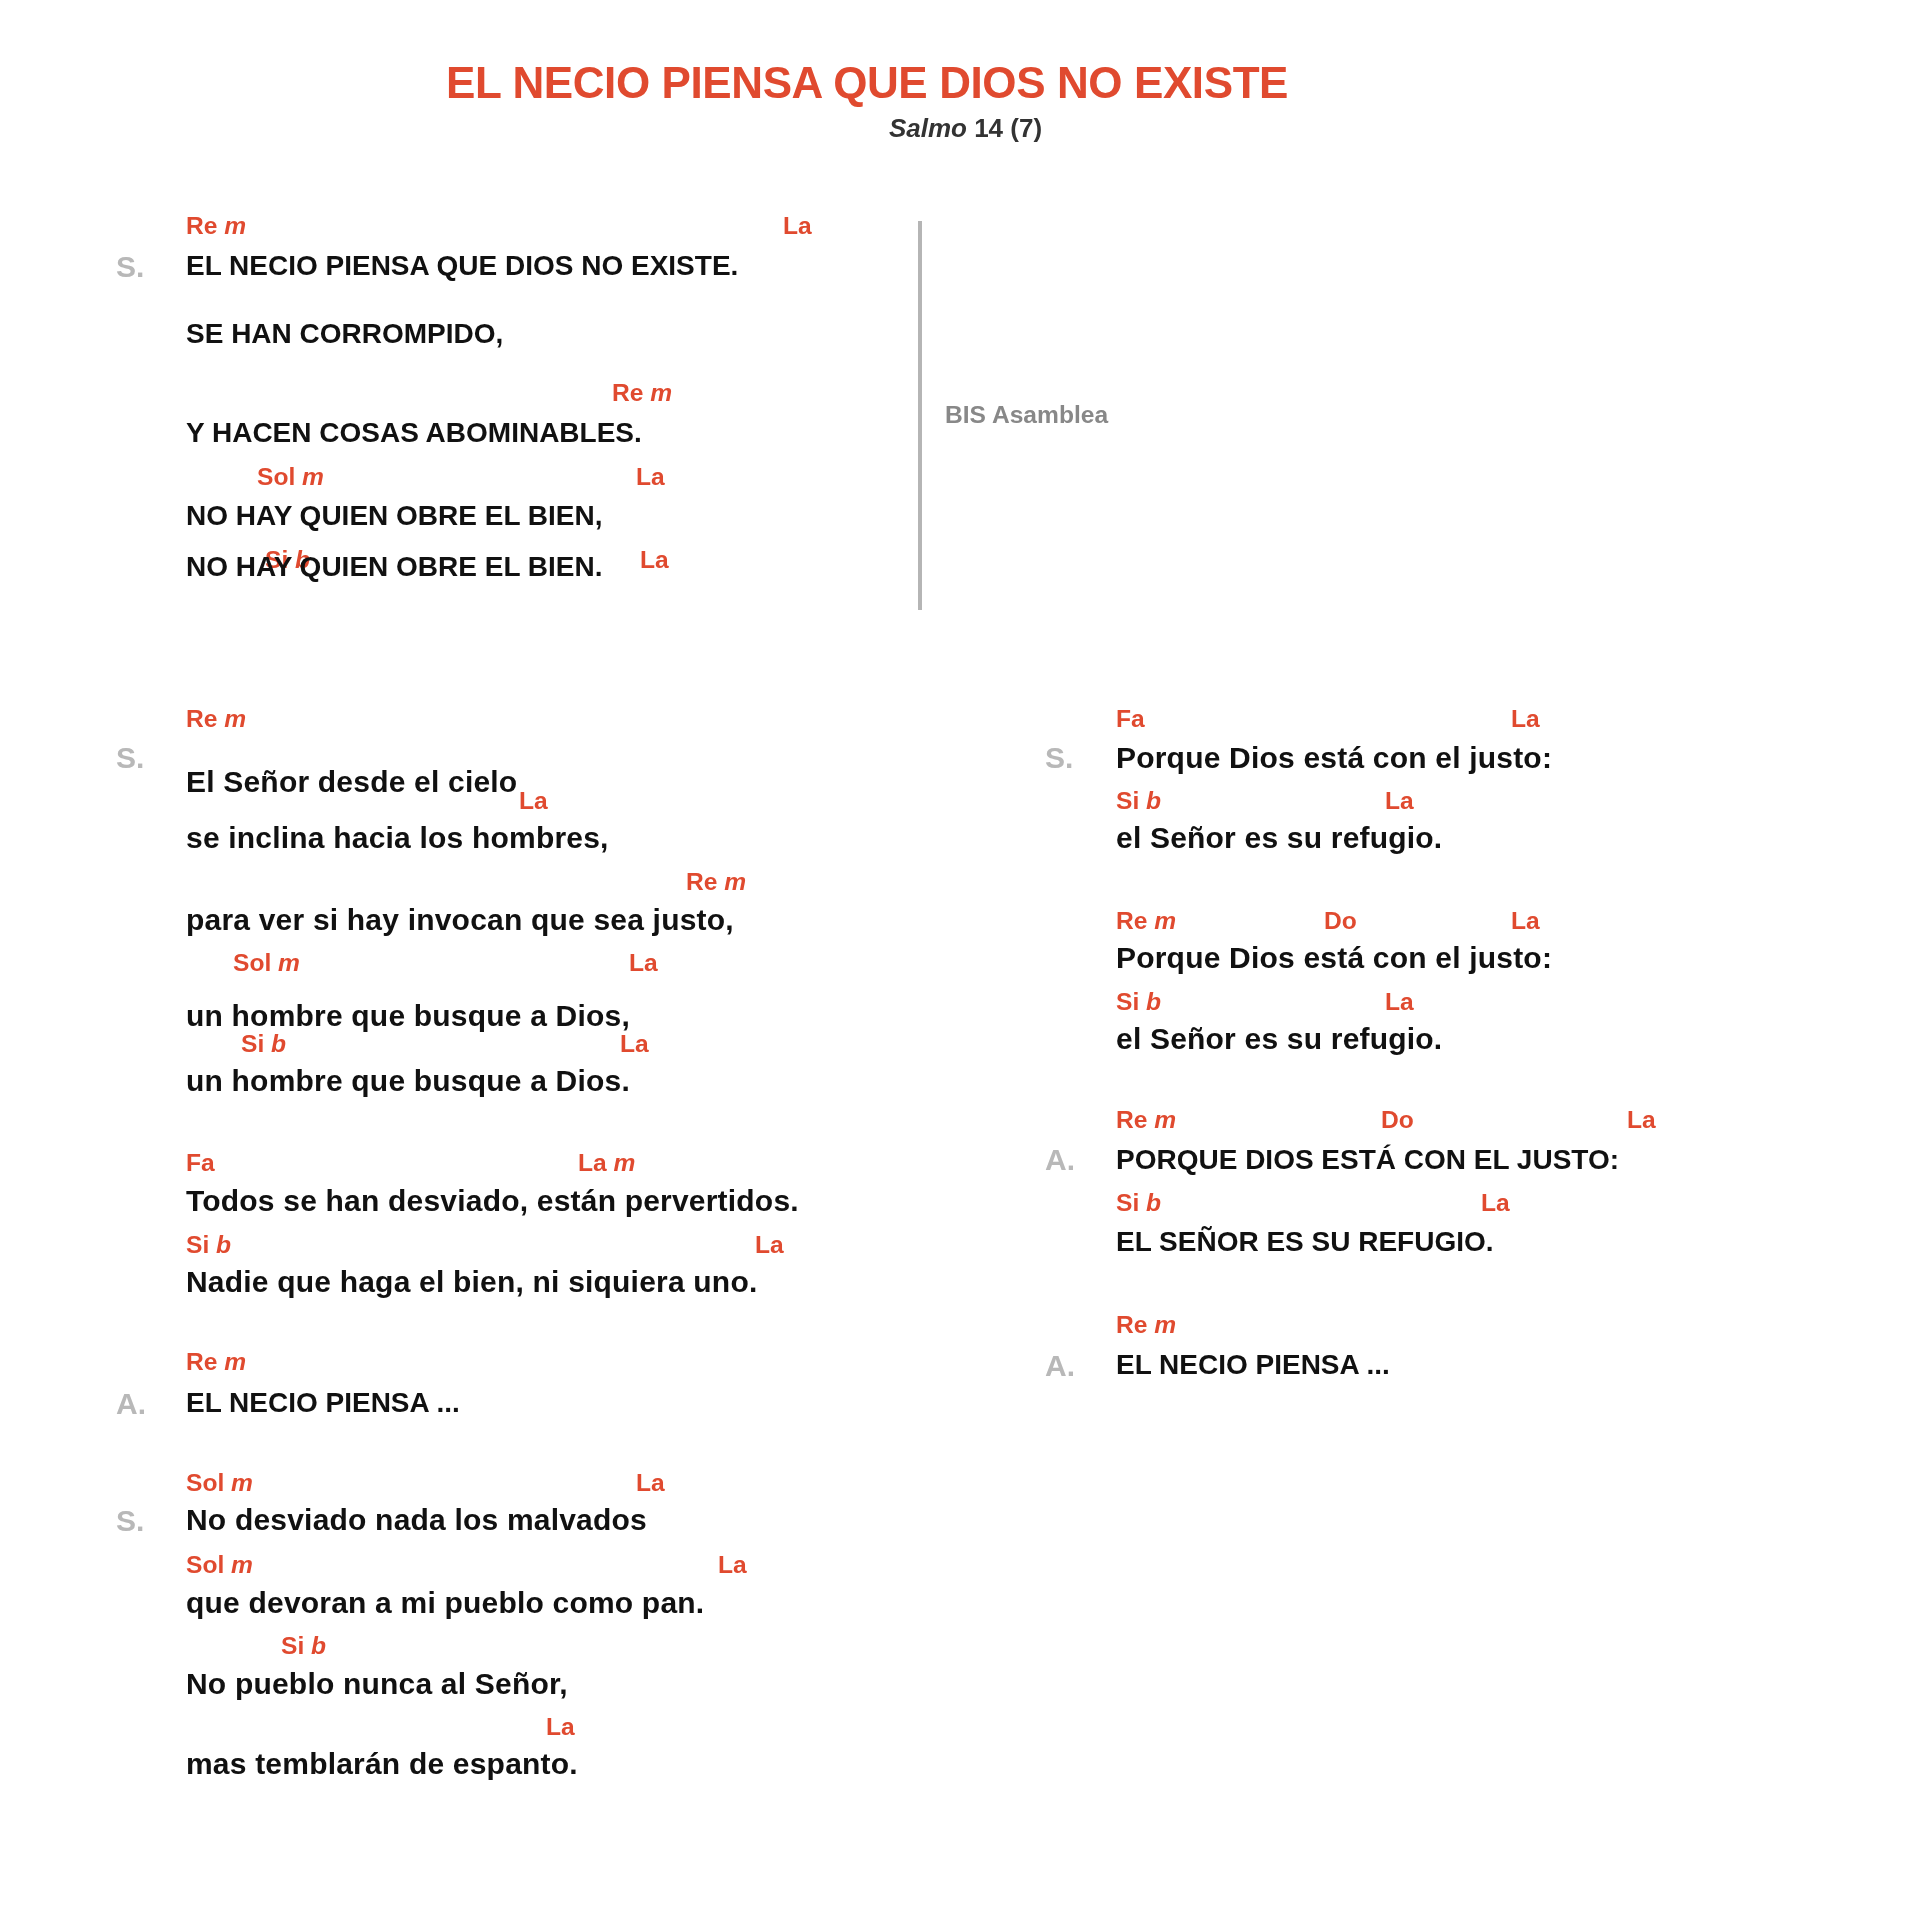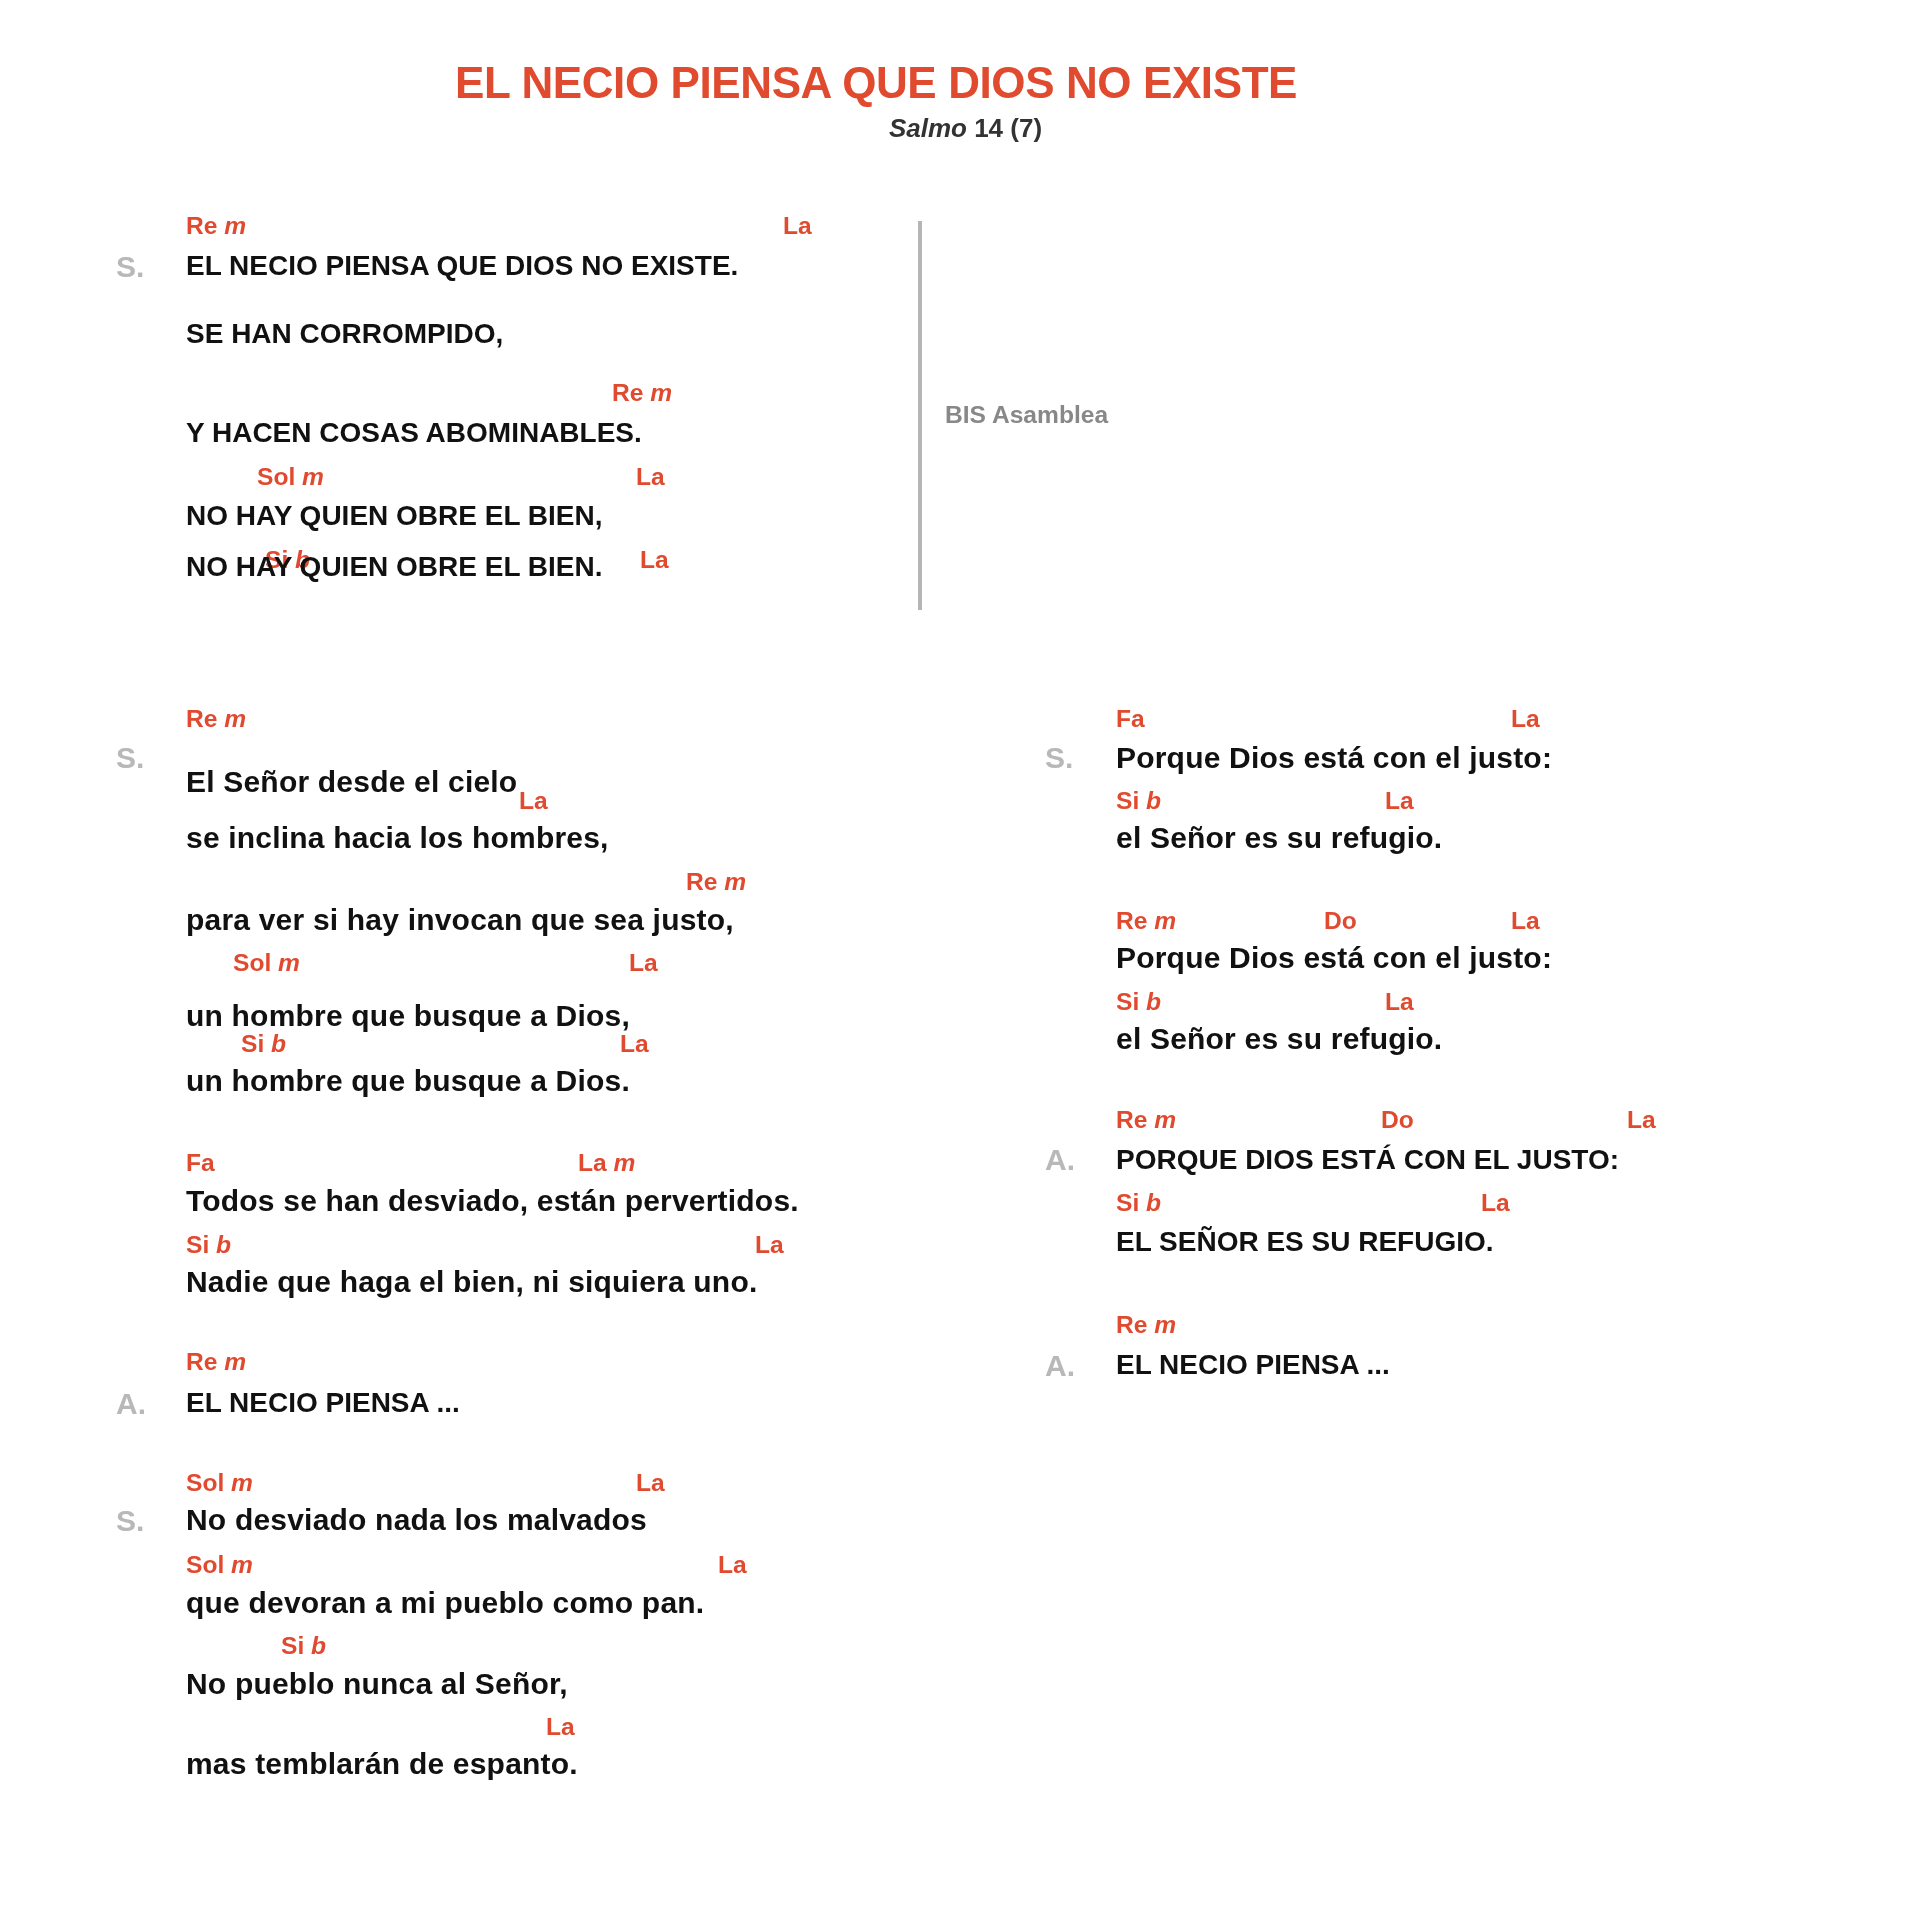--- a/index.html
+++ b/index.html
@@ -1,18 +1,18 @@
 <!DOCTYPE html>
 <html style="font-size:14px"><head>
 <meta charset="utf-8">
 <style>
   html, body { margin: 0; padding: 0; background: #ffffff; }
   body { width: 1931px; height: 1931px; position: relative; overflow: hidden;
          font-family: "Liberation Sans", sans-serif; }
-  .title { position: absolute; left: 9px; width: 1734px; text-align: center; top: 83px;
+  .title { position: absolute; left: 0; width: 1734px; text-align: center; top: 83px;
            transform: translateY(-50%); color: #e04a2f; font-weight: bold; font-size: 44px;
            letter-spacing: -0.4px; }
   .subtitle { position: absolute; left: 0; width: 1931px; text-align: center; top: 128px;
               transform: translateY(-50%); color: #333333; font-weight: bold; font-size: 26px; }
   .subtitle .ital { font-style: italic; }
   .ln { position: absolute; transform: translateY(-50%); white-space: nowrap; line-height: 1; }
   .chord { color: #e04a2f; font-size: 24.6px; font-weight: bold; }
   .chord i { font-style: italic; }
   .lyric { color: #111111; font-size: 31px; }
   .lyric.caps { font-weight: bold; font-size: 28px; }

